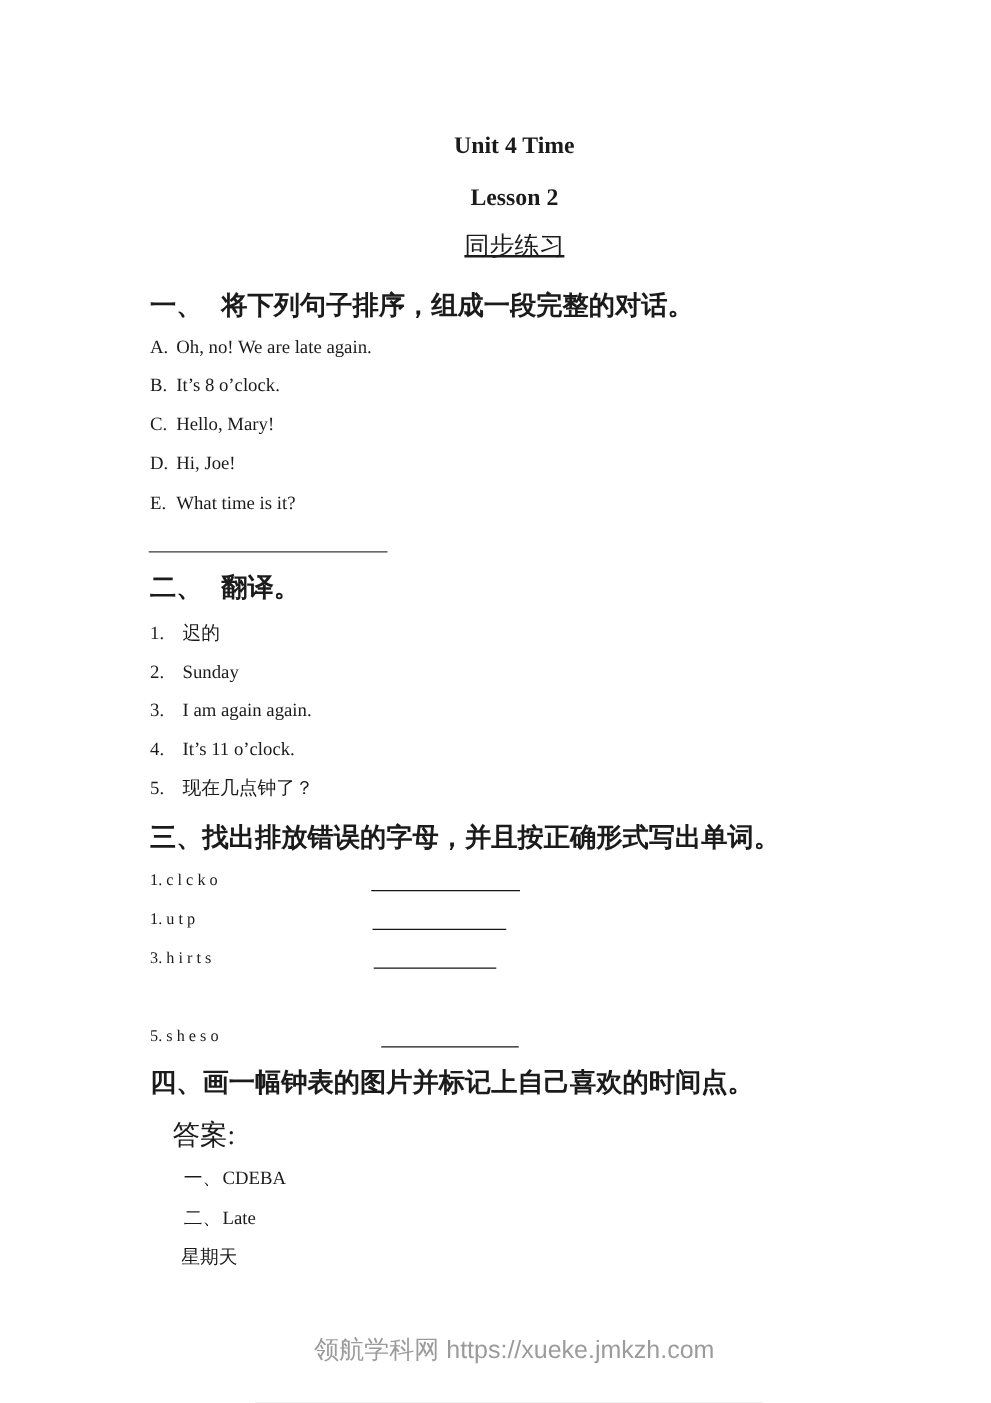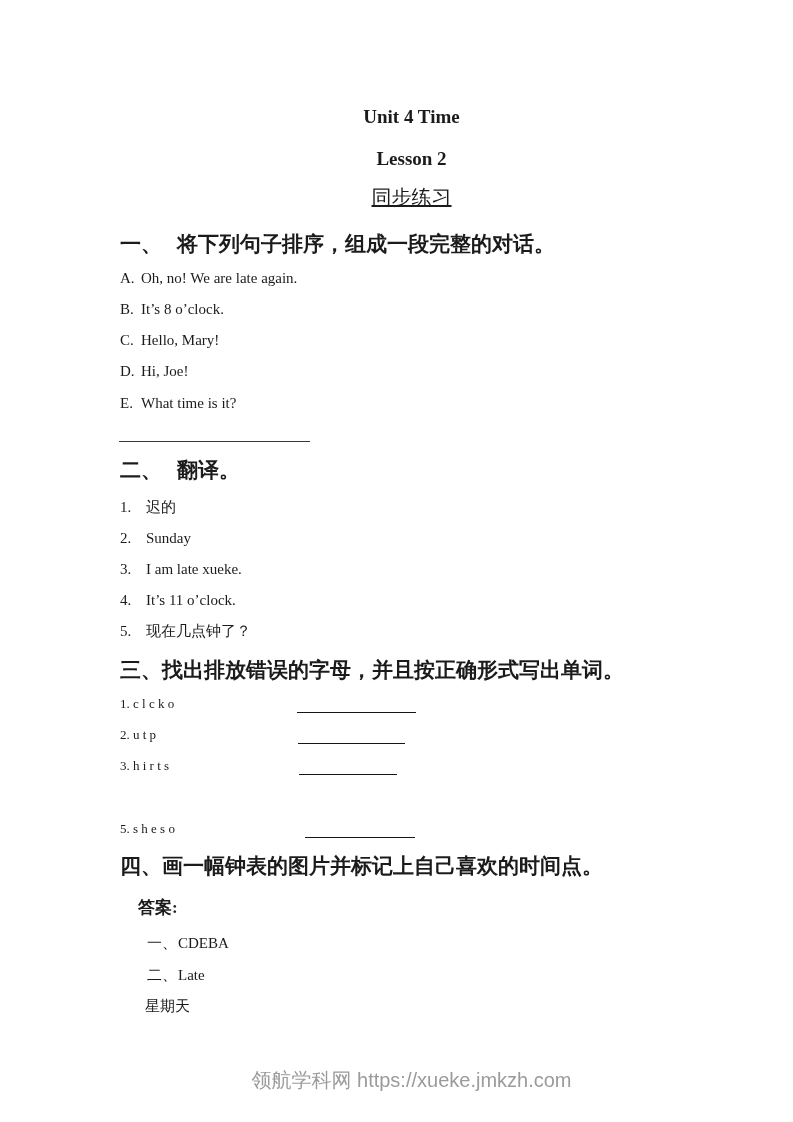--- a/index.html
+++ b/index.html
@@ -21,21 +21,21 @@
   .item { font-size:15px; line-height:20px; left:120px; }
   .item .lbl { display:inline-block; }
   .s1 .lbl { width:21px; }
   .s2 .lbl { width:26px; }
   .blank-long {
     position:absolute; height:0;
     border-top:1.5px solid #3a3a3a;
   }
   .s3-row { font-size:13px; line-height:20px; left:120px; position:absolute; width:553px; height:22px; }
   .s3-blank { position:absolute; height:0; border-bottom:1.5px solid #161616; top:18px; }
-  .ans-head { font-size:17px; font-weight:bold; line-height:22px; left:138px; }
+  .ans-head { font-size:22px; font-weight:normal; line-height:22px; left:138px; }
   .ans-row { font-size:15px; line-height:20px; left:147px; }
   .ans-row .lbl { display:inline-block; width:31px; }
   .footer { font-size:20px; line-height:22px; color:#9b9b9b; font-family:"Liberation Sans","DejaVu Sans",sans-serif; }
 </style>
 </head>
 <body>
 
 <div class="page">
 
   <div class="line center title-en" style="top:104px">Unit 4 Time</div>
@@ -70,39 +70,39 @@
     <span class="head-text">翻译。</span>
   </div>
 
   <div class="line item s2" style="top:497px">
     <span class="lbl">1.</span><span>迟的</span>
   </div>
   <div class="line item s2" style="top:528px">
     <span class="lbl">2.</span><span>Sunday</span>
   </div>
   <div class="line item s2" style="top:559px">
-    <span class="lbl">3.</span><span>I am late xueke.</span>
+    <span class="lbl">3.</span><span>I am again again.</span>
   </div>
   <div class="line item s2" style="top:590px">
     <span class="lbl">4.</span><span>It’s 11 o’clock.</span>
   </div>
   <div class="line item s2" style="top:621px">
     <span class="lbl">5.</span><span>现在几点钟了？</span>
   </div>
 
   <div class="line sec-head" style="top:657px">
     <span>三、找出排放错误的字母，并且按正确形式写出单词。</span>
   </div>
 
   <div class="s3-row" style="top:694px">
     <span>1. c l c k o</span>
     <span class="s3-blank" style="left:177px; width:119px;"></span>
   </div>
   <div class="s3-row" style="top:725px">
-    <span>2. u t p</span>
+    <span>1. u t p</span>
     <span class="s3-blank" style="left:178px; width:107px;"></span>
   </div>
   <div class="s3-row" style="top:756px">
     <span>3. h i r t s</span>
     <span class="s3-blank" style="left:179px; width:98px;"></span>
   </div>
   <div class="s3-row" style="top:819px">
     <span>5. s h e s o</span>
     <span class="s3-blank" style="left:185px; width:110px;"></span>
   </div>

